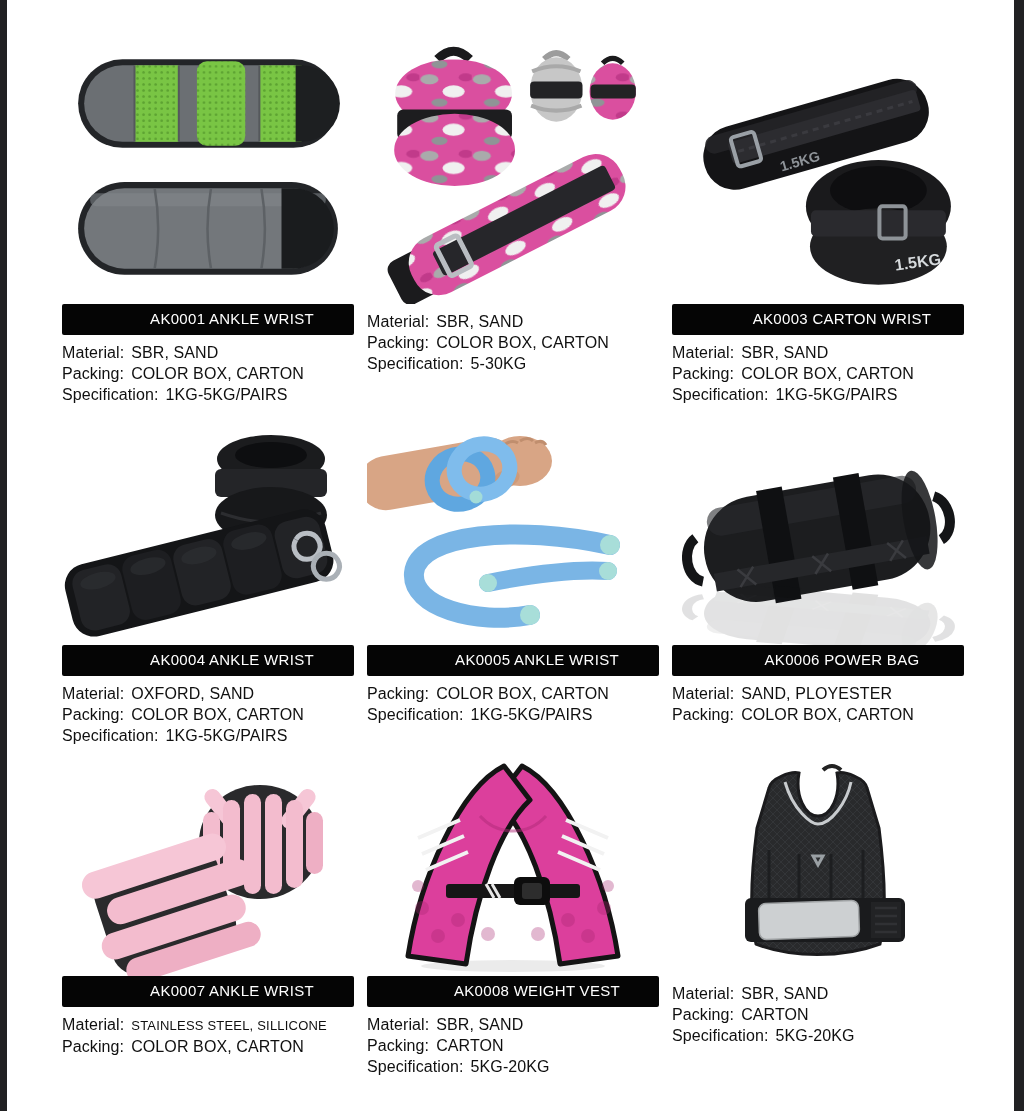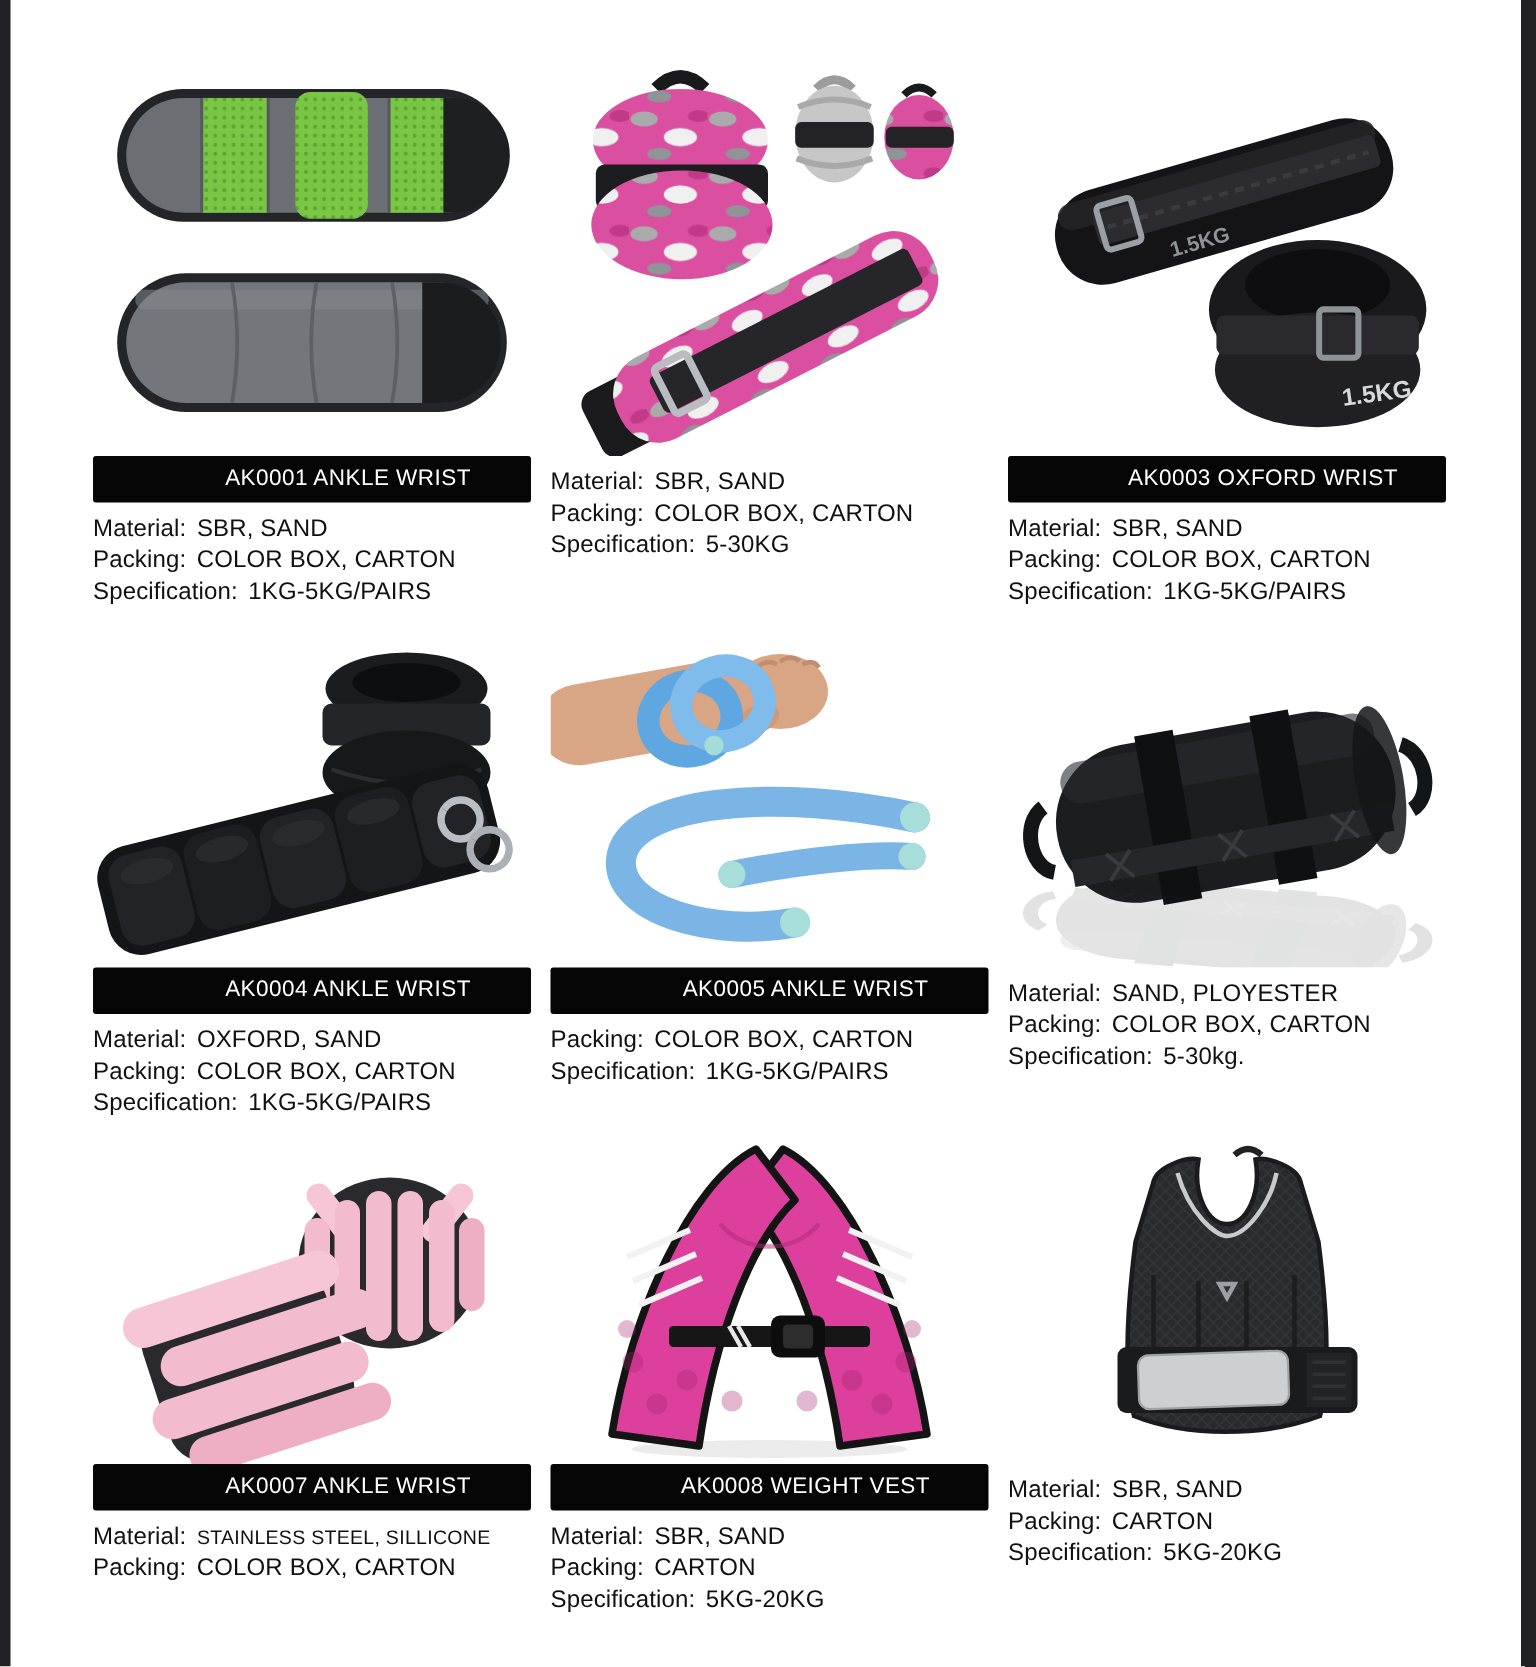--- a/index.html
+++ b/index.html
@@ -129,21 +129,21 @@
 
           <ellipse cx="205" cy="172" rx="72" ry="46" fill="#1a1a1c"></ellipse>
           <ellipse cx="205" cy="156" rx="48" ry="24" fill="#0e0e10"></ellipse>
           <ellipse cx="205" cy="212" rx="68" ry="38" fill="#202022"></ellipse>
           <rect x="138" y="176" width="134" height="26" rx="5" fill="#2a2a2e"></rect>
           <rect x="206" y="172" width="26" height="32" rx="3" fill="none" stroke="#8e9398" stroke-width="4"></rect>
           <text x="222" y="236" font-size="16" font-weight="bold" fill="#d6dadd" font-family="Liberation Sans, sans-serif" transform="rotate(-8 222 236)">1.5KG</text>
         </svg>
       </div>
       <div class="title-bar">
-        <span class="title-text">AK0003 OXFORD WRIST</span>
+        <span class="title-text">AK0003 CARTON WRIST</span>
       </div>
       <div class="specs">
         <p class="spec"><span class="lbl">Material:</span><span class="val">SBR, SAND</span></p>
         <p class="spec"><span class="lbl">Packing:</span><span class="val">COLOR BOX, CARTON</span></p>
         <p class="spec"><span class="lbl">Specification:</span><span class="val">1KG-5KG/PAIRS</span></p>
       </div>
     </section>
   </div>
 
   <div class="row row2">
@@ -224,24 +224,26 @@
             <rect x="38" y="74" width="212" height="28" rx="14" fill="#2a2b2e" opacity=".6"></rect>
             <rect x="92" y="64" width="26" height="114" fill="#0f1012"></rect>
             <rect x="170" y="64" width="26" height="114" fill="#0f1012"></rect>
             <rect x="36" y="138" width="216" height="18" fill="#26272a"></rect>
             <path d="M60,138 l16,18 m0,-18 l-16,18 M136,138 l16,18 m0,-18 l-16,18 M212,138 l16,18 m0,-18 l-16,18" stroke="#3a3b3f" stroke-width="2.5" fill="none"></path>
             <ellipse cx="248" cy="121" rx="16" ry="50" fill="#141517" opacity=".85"></ellipse>
           </g>
           <use href="#pbag" transform="translate(0,262) scale(1,-0.5)" opacity="0.12"></use>
         </svg>
       </div>
+      <div class="title-bar">
+        <span class="title-text">AK0006 POWER BAG</span>
+      </div>
       <div class="specs">
         <p class="spec"><span class="lbl">Material:</span><span class="val">SAND, PLOYESTER</span></p>
         <p class="spec"><span class="lbl">Packing:</span><span class="val">COLOR BOX, CARTON</span></p>
-        <p class="spec"><span class="lbl">Specification:</span><span class="val">5-30kg.</span></p>
       </div>
     </section>
   </div>
 
   <div class="row row3">
 
     <section class="card">
       <div class="photo">
         <svg viewBox="0 0 290 218">
 

